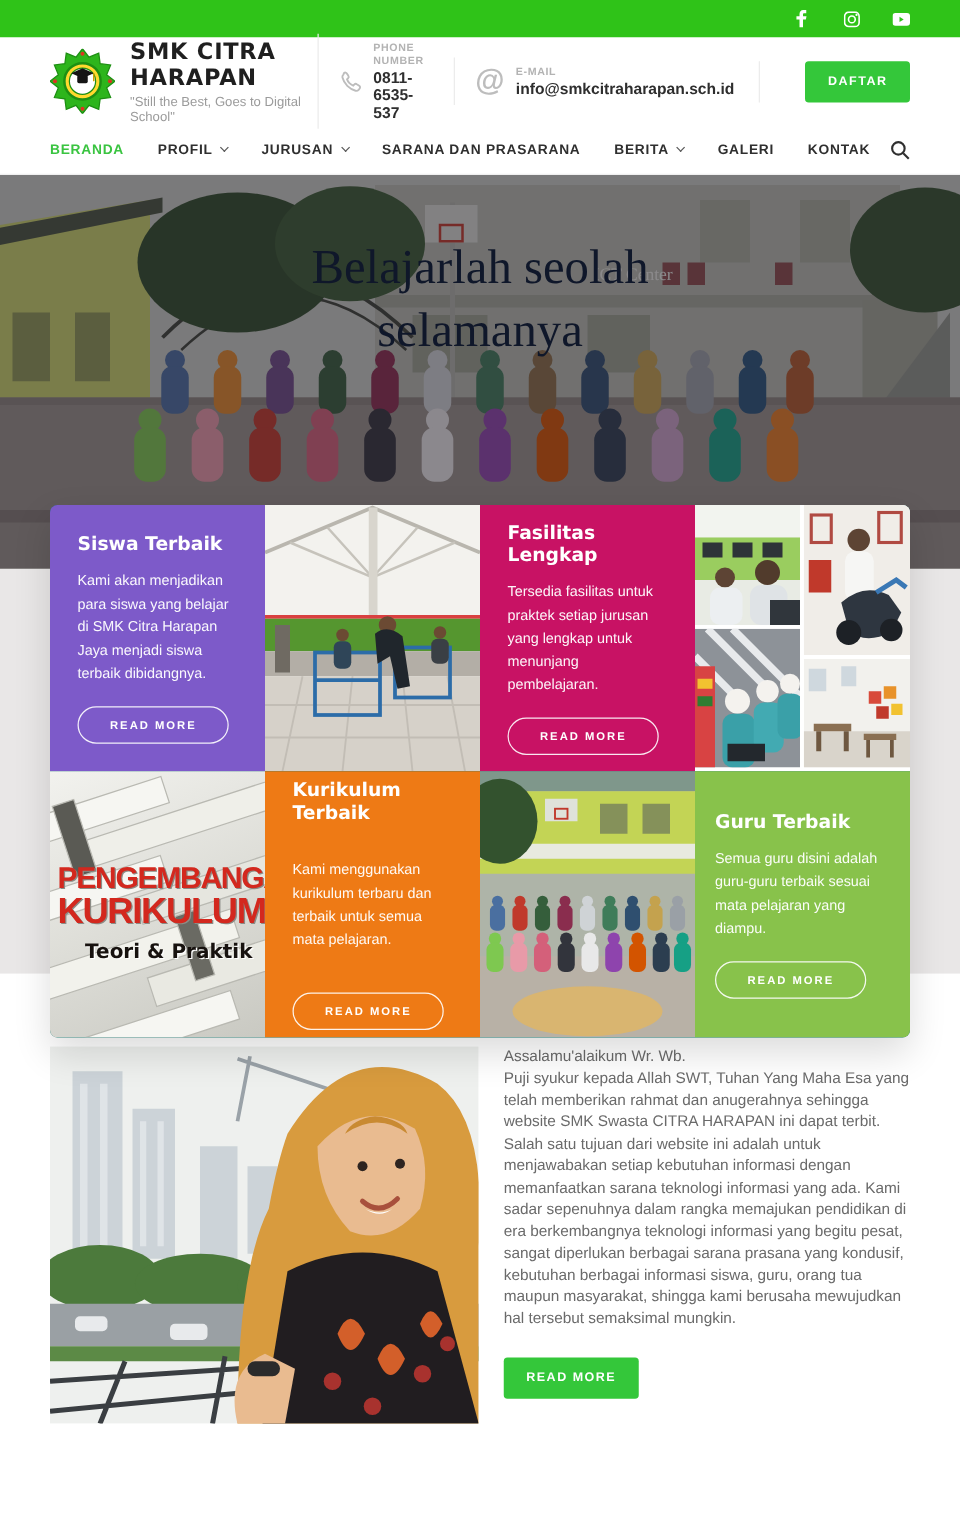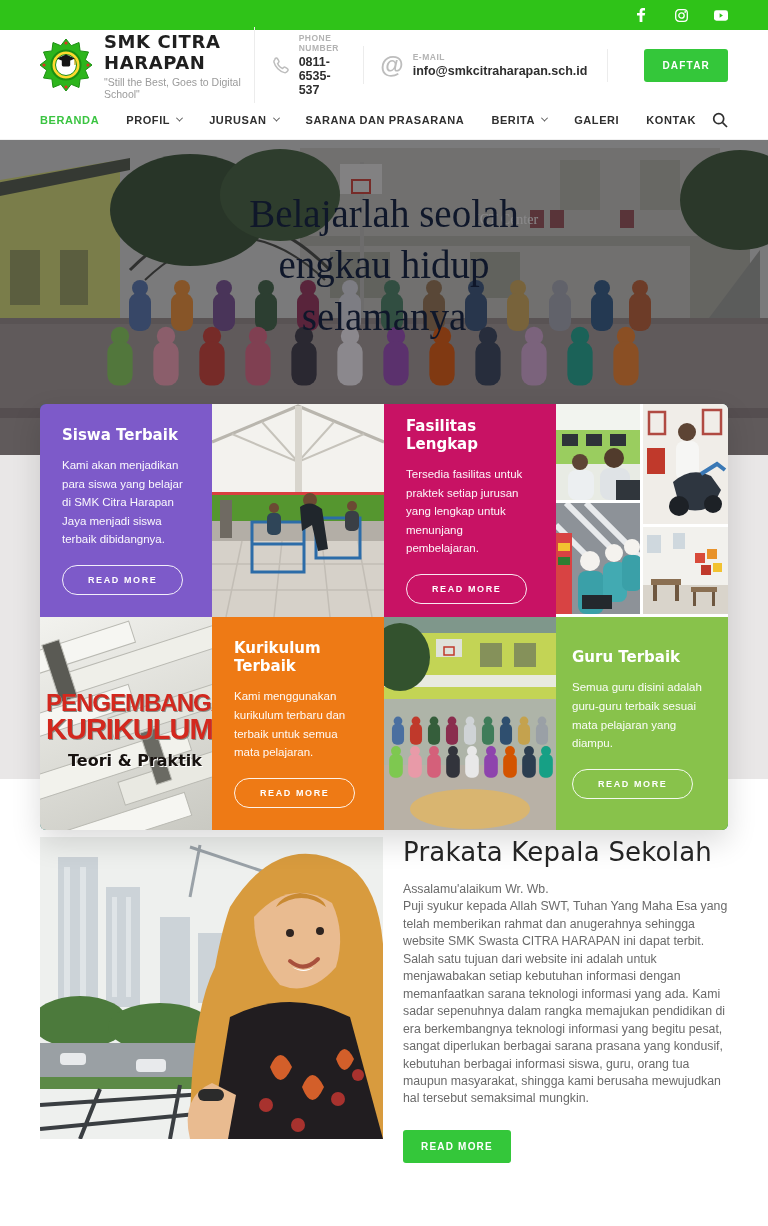--- a/index.html
+++ b/index.html
@@ -253,21 +253,20 @@
       <use href="#prs" transform="translate(442,196) scale(1.15)" fill="#d35400"></use>
     <use href="#prs" transform="translate(488,196) scale(1.15)" fill="#2c3e50"></use>
       <use href="#prs" transform="translate(534,196) scale(1.15)" fill="#caa2c8"></use>
     <use href="#prs" transform="translate(580,196) scale(1.15)" fill="#16a085"></use>
       <use href="#prs" transform="translate(626,196) scale(1.15)" fill="#e67e22"></use>
     <rect y="268" width="768" height="10" fill="#827c75"></rect>
   </svg>
   <div class="hero-overlay"></div>
   <div class="hero-title">
     <div>Belajarlah seolah</div>
-    <div>engkau hidup</div>
     <div>selamanya</div>
   </div>
 </section>
 
 <section class="band" style="background-color: rgb(233, 231, 231);">
   <div class="cards">
 
     <div class="card tcard" style="background-color: rgb(125, 90, 201);">
       <h3>Siswa Terbaik</h3>
       <p>Kami akan menjadikan para siswa yang belajar di SMK Citra Harapan Jaya menjadi siswa terbaik dibidangnya.</p>
@@ -392,21 +391,21 @@
             <rect x="96" y="120" width="16" height="54" fill="#6a6a63"></rect>
         </g>
       </svg>
       <div class="book-text">
         <div class="bt1">PENGEMBANGAN</div>
         <div class="bt2">KURIKULUM</div>
         <div class="bt3">Teori &amp; Praktik</div>
       </div>
     </div>
 
-    <div class="card tcard" style="background-color: rgb(238, 122, 21);">
+    <div class="card tcard" style="background-color: rgb(238, 122, 21); gap: 16px;">
       <h3>Kurikulum Terbaik</h3>
       <p>Kami menggunakan kurikulum terbaru dan terbaik untuk semua mata pelajaran.</p>
       <button class="pill">READ MORE</button>
     </div>
 
     <div class="card photo-cell">
       <svg viewBox="0 0 172 213" preserveAspectRatio="none">
         <rect width="172" height="213" fill="#aeb4a8"></rect>
         <rect y="0" width="172" height="16" fill="#7f978b"></rect>
         <rect y="16" width="172" height="66" fill="#c3d455"></rect>
@@ -499,20 +498,19 @@
           <circle cx="258" cy="288" r="7"></circle>
           <circle cx="298" cy="262" r="7"></circle>
           <circle cx="318" cy="238" r="6"></circle>
         </g>
       <path d="M150 302 Q 140 260 172 246 L 196 258 L 188 302 Z" fill="#e9bb90"></path>
       <rect x="158" y="252" width="26" height="12" rx="6" fill="#2b2b2b"></rect>
     </svg>
   </div>
 
   <div class="pr-col">
-    <h2 class="pr-title">Prakata Kepala Sekolah</h2>
     <div class="pr-text">
       <span class="greet">Assalamu'alaikum Wr. Wb.</span>
       <span>Puji syukur kepada Allah SWT, Tuhan Yang Maha Esa yang telah memberikan rahmat dan anugerahnya sehingga website SMK Swasta CITRA HARAPAN ini dapat terbit. Salah satu tujuan dari website ini adalah untuk menjawabakan setiap kebutuhan informasi dengan memanfaatkan sarana teknologi informasi yang ada. Kami sadar sepenuhnya dalam rangka memajukan pendidikan di era berkembangnya teknologi informasi yang begitu pesat, sangat diperlukan berbagai sarana prasana yang kondusif, kebutuhan berbagai informasi siswa, guru, orang tua maupun masyarakat, shingga kami berusaha mewujudkan hal tersebut semaksimal mungkin.</span>
     </div>
     <button class="btn-solid pr-btn" style="background-color: rgb(52, 199, 58);">READ MORE</button>
   </div>
 </section>
 
 </body></html>

